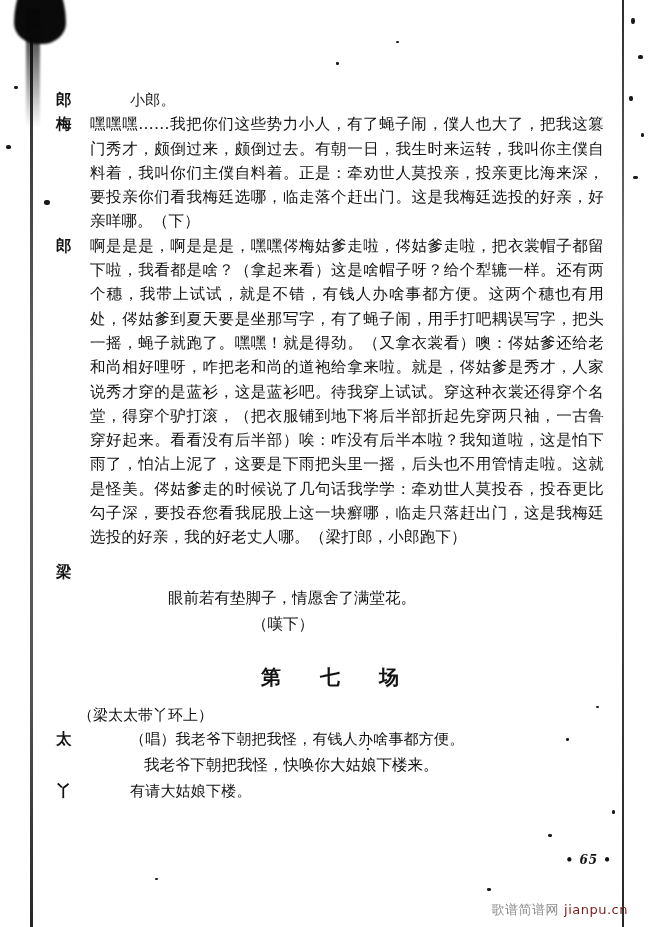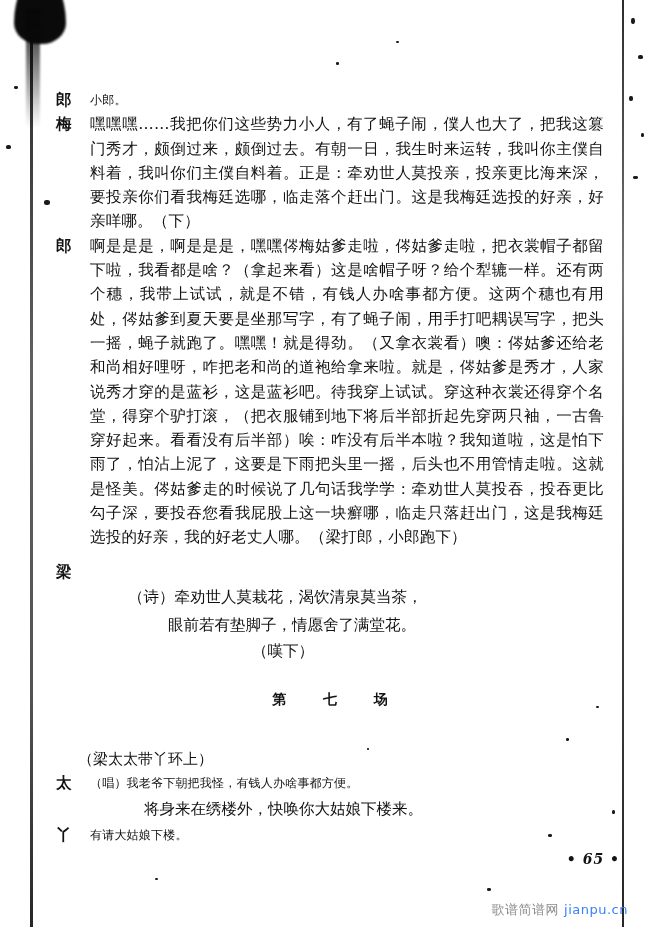--- a/index.html
+++ b/index.html
@@ -93,55 +93,56 @@
     font-size: 15.5px;
     line-height: 24.3px;
     text-align: justify;
     text-justify: inter-character;
     letter-spacing: 0.2px;
   }
   .speech.loose {
     letter-spacing: 0.2px;
   }
   .single {
-    font-size: 12px;
-    line-height: 24.3px;
+    font-size: 15px;
+    line-height: 24.3px;
+    margin-left: 40px;
   }
 
   
   .stage-dir {
     font-size: 15px;
     line-height: 24.3px;
   }
   .verse {
     font-size: 15.5px;
     line-height: 27px;
   }
   .verse-indent-1 { padding-left: 22px; }
   .verse-indent-2 { padding-left: 72px; }
   .verse-indent-3 { padding-left: 196px; }
 
   .scene-heading {
     text-align: center;
-    font-size: 14px;
+    font-size: 20px;
     font-weight: 700;
     letter-spacing: 16px;
     padding-left: 16px;
     margin-top: 26px;
-    margin-bottom: 38px;
+    margin-bottom: 12px;
   }
 
   .gap-s { height: 10px; }
 
   
   .page-number {
     position: absolute;
-    right: 36px;
+    right: 44px;
     bottom: 60px;
-    font-size: 14px;
+    font-size: 12px;
     font-weight: 700;
     font-style: italic;
     letter-spacing: 1px;
   }
   .page-number .dot {
     font-style: normal;
     font-weight: 700;
   }
 
   
@@ -149,21 +150,21 @@
     position: absolute;
     right: 28px;
     bottom: 8px;
     font-size: 13px;
     font-family: "DejaVu Sans", "Liberation Sans", sans-serif;
     color: #8c8c8c;
     letter-spacing: 0.5px;
     white-space: nowrap;
   }
   .watermark .url {
-    color: #3b82f6;
+    color: #7f1d1d;
     margin-left: 5px;
   }
 </style>
 </head>
 <body>
 
 <div class="page">
 
   <div class="binding-left"></div>
   <div class="binding-blob"></div>
@@ -202,35 +203,34 @@
 
     <div class="line-block">
       <div class="speaker">郎</div>
       <div class="speech loose">啊是是是，啊是是是，嘿嘿侺梅姑爹走啦，侺姑爹走啦，把衣裳帽子都留下啦，我看都是啥？（拿起来看）这是啥帽子呀？给个犁辘一样。还有两个穗，我带上试试，就是不错，有钱人办啥事都方便。这两个穗也有用处，侺姑爹到夏天要是坐那写字，有了蝇子闹，用手打吧耦误写字，把头一摇，蝇子就跑了。嘿嘿！就是得劲。（又拿衣裳看）噢：侺姑爹还给老和尚相好哩呀，咋把老和尚的道袍给拿来啦。就是，侺姑爹是秀才，人家说秀才穿的是蓝衫，这是蓝衫吧。待我穿上试试。穿这种衣裳还得穿个名堂，得穿个驴打滚，（把衣服铺到地下将后半部折起先穿两只袖，一古鲁穿好起来。看看没有后半部）唉：咋没有后半本啦？我知道啦，这是怕下雨了，怕沾上泥了，这要是下雨把头里一摇，后头也不用管情走啦。这就是怪美。侺姑爹走的时候说了几句话我学学：牵劝世人莫投吞，投吞更比勾子深，要投吞您看我屁股上这一块癬哪，临走只落赶出门，这是我梅廷选投的好亲，我的好老丈人哪。（梁打郎，小郎跑下）</div>
     </div>
 
     <div class="gap-s"></div>
 
     <div>
       <div class="speaker">梁</div>
-      <div class="verse verse-indent-2"><span>（诗）</span><span>牵劝世人莫栽花，渴饮清泉莫当茶，</span></div>
       <div class="verse" style="padding-left:112px;font-family:Liberation Serif, serif;">眼前若有垫脚子，情愿舍了满堂花。</div>
       <div class="verse verse-indent-3">（嘆下）</div>
     </div>
 
     <div class="scene-heading">第 七 场</div>
 
     <div class="stage-dir verse-indent-1">（梁太太带丫环上）</div>
 
     <div class="line-block">
       <div class="speaker">太</div>
       <div class="speech single"><span>（唱）</span><span>我老爷下朝把我怪，有钱人办啥事都方便。</span></div>
     </div>
 
-    <div class="verse" style="padding-left:88px;">将身来在绣楼外，快唤你大姑娘下楼来。</div>
+    <div class="verse" style="padding-left:88px;">我老爷下朝把我怪，快唤你大姑娘下楼来。</div>
 
     <div class="line-block">
       <div class="speaker">丫</div>
       <div class="speech single">有请大姑娘下楼。</div>
     </div>
 
   </div>
 
   <div class="page-number">
     <span class="dot">•</span>

